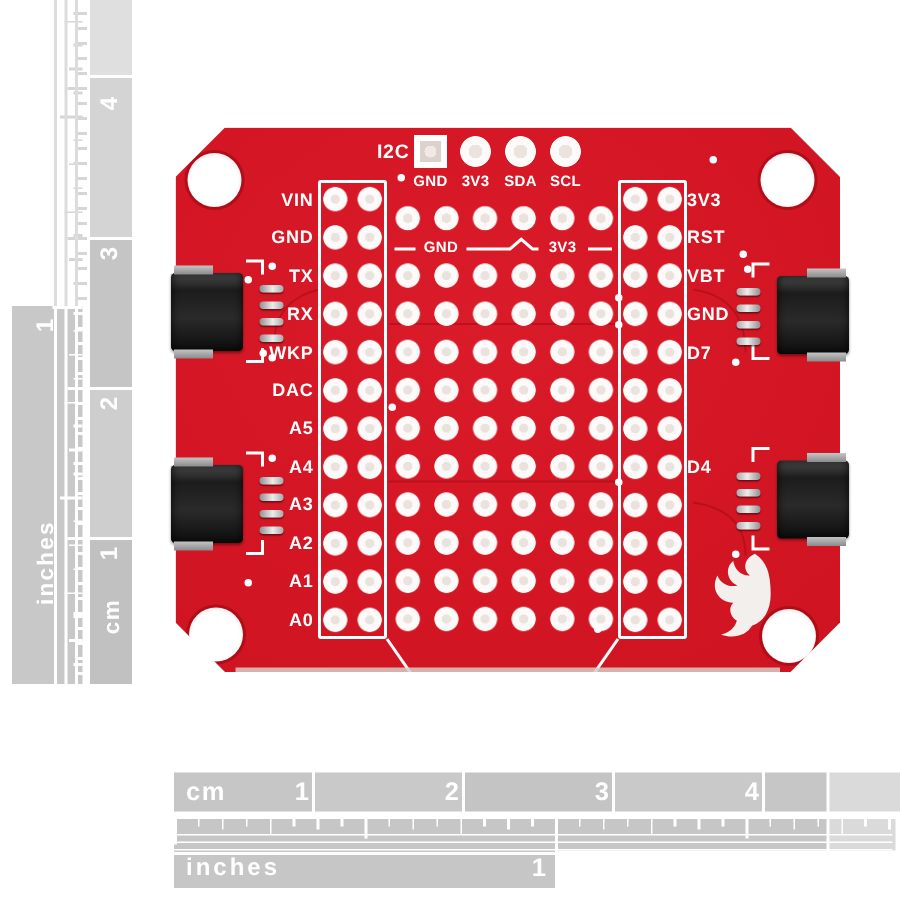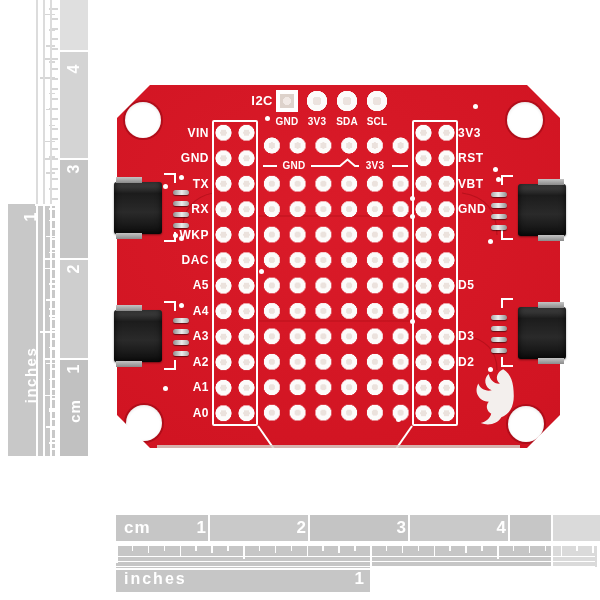--- a/index.html
+++ b/index.html
@@ -274,23 +274,22 @@
     <div class="pinlab pl-l" style="top:219px;">A4</div>
     <div class="pinlab pl-l" style="top:244px;">A3</div>
     <div class="pinlab pl-l" style="top:270px;">A2</div>
     <div class="pinlab pl-l" style="top:295px;">A1</div>
     <div class="pinlab pl-l" style="top:321px;">A0</div>
 
     <div class="pinlab pl-r" style="top:41px;">3V3</div>
     <div class="pinlab pl-r" style="top:92px;">VBT</div>
     <div class="pinlab pl-r" style="top:66px;">RST</div>
     <div class="pinlab pl-r" style="top:117px;">GND</div>
-    <div class="pinlab pl-r" style="top:193px;">D5</div>
-    <div class="pinlab pl-r" style="top:244px;">D3</div>
-    <div class="pinlab pl-r" style="top:270px;">D2</div>
+    <div class="pinlab pl-r" style="top:143px;">D7</div>
+    <div class="pinlab pl-r" style="top:219px;">D4</div>
 
     <svg style="position:absolute;left:356px;top:282px;" width="48" height="62" viewBox="0 0 100 126">
       <path fill="#f3efed" d="M63 3 C49 9 45 24 56 33 C44 34 35 25 33 13 C21 22 24 41 39 47
         C27 50 15 44 11 33 C1 52 13 70 33 71 C26 78 28 90 38 96
         C35 106 27 113 16 115 C33 122 52 116 59 103
         C75 98 85 82 85 59 C85 30 79 13 63 3 Z"></path>
     </svg>
   <div class="via" style="left: 45.5px; top: 98.5px;"></div>
       <div class="via" style="left: 55.5px; top: 147.5px;"></div>
       <div class="via" style="left: 45.5px; top: 300.5px;"></div>

